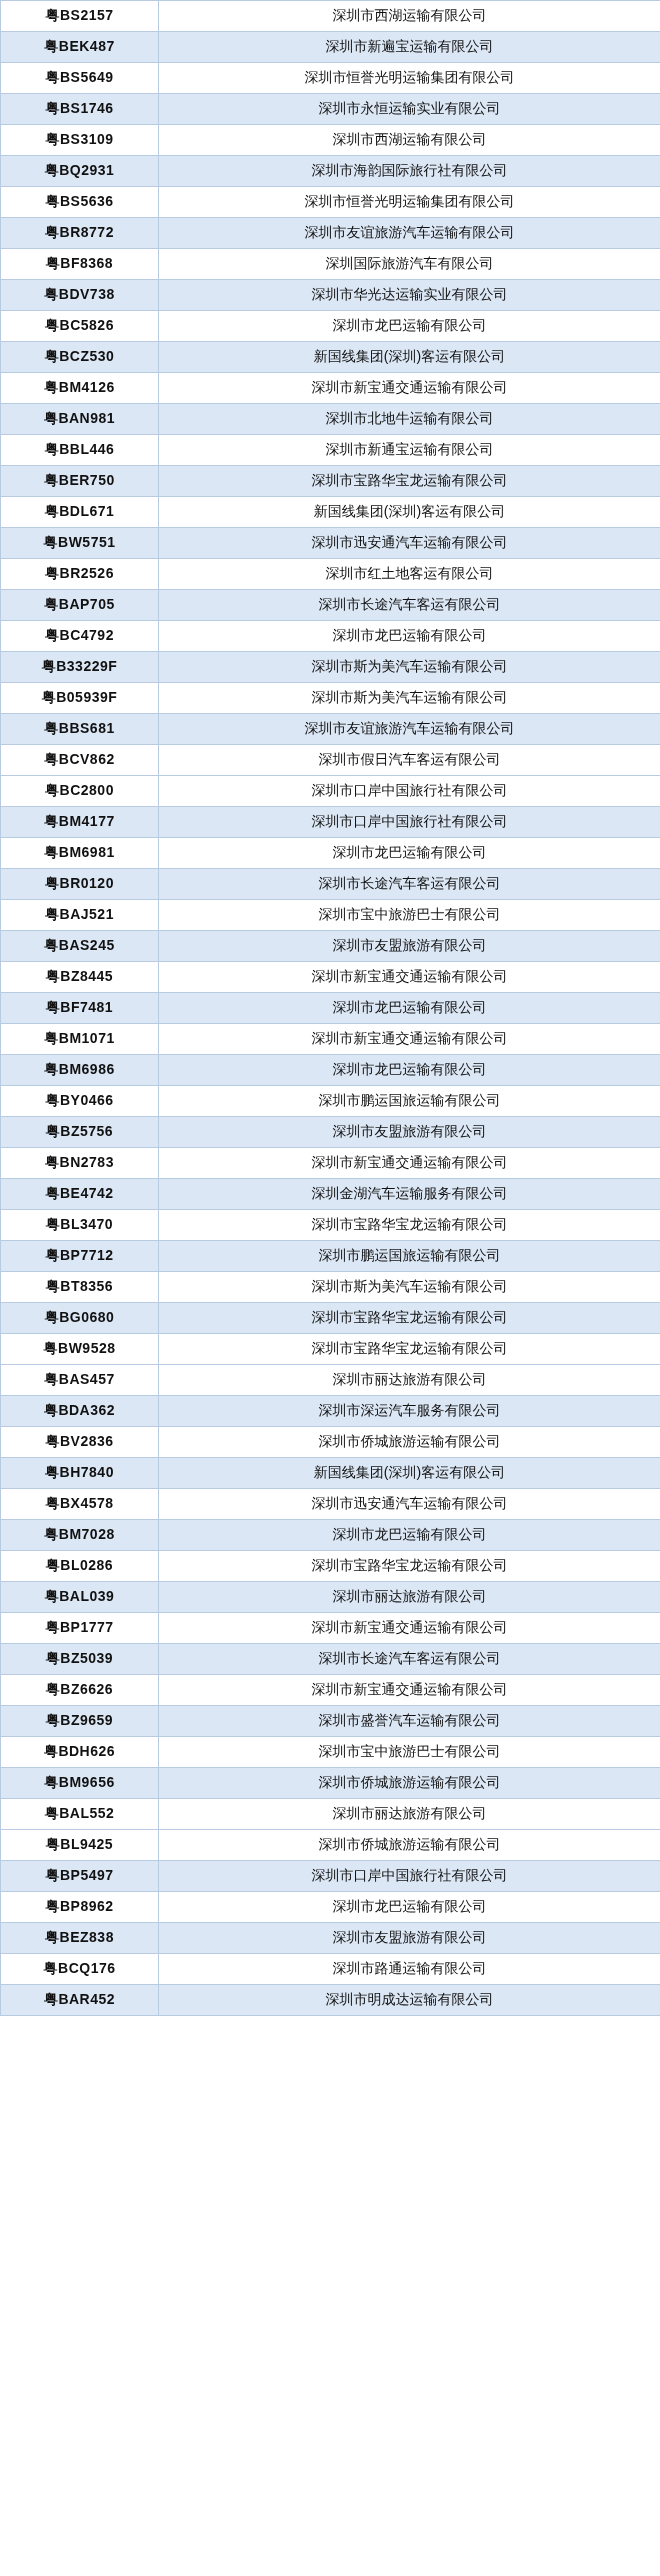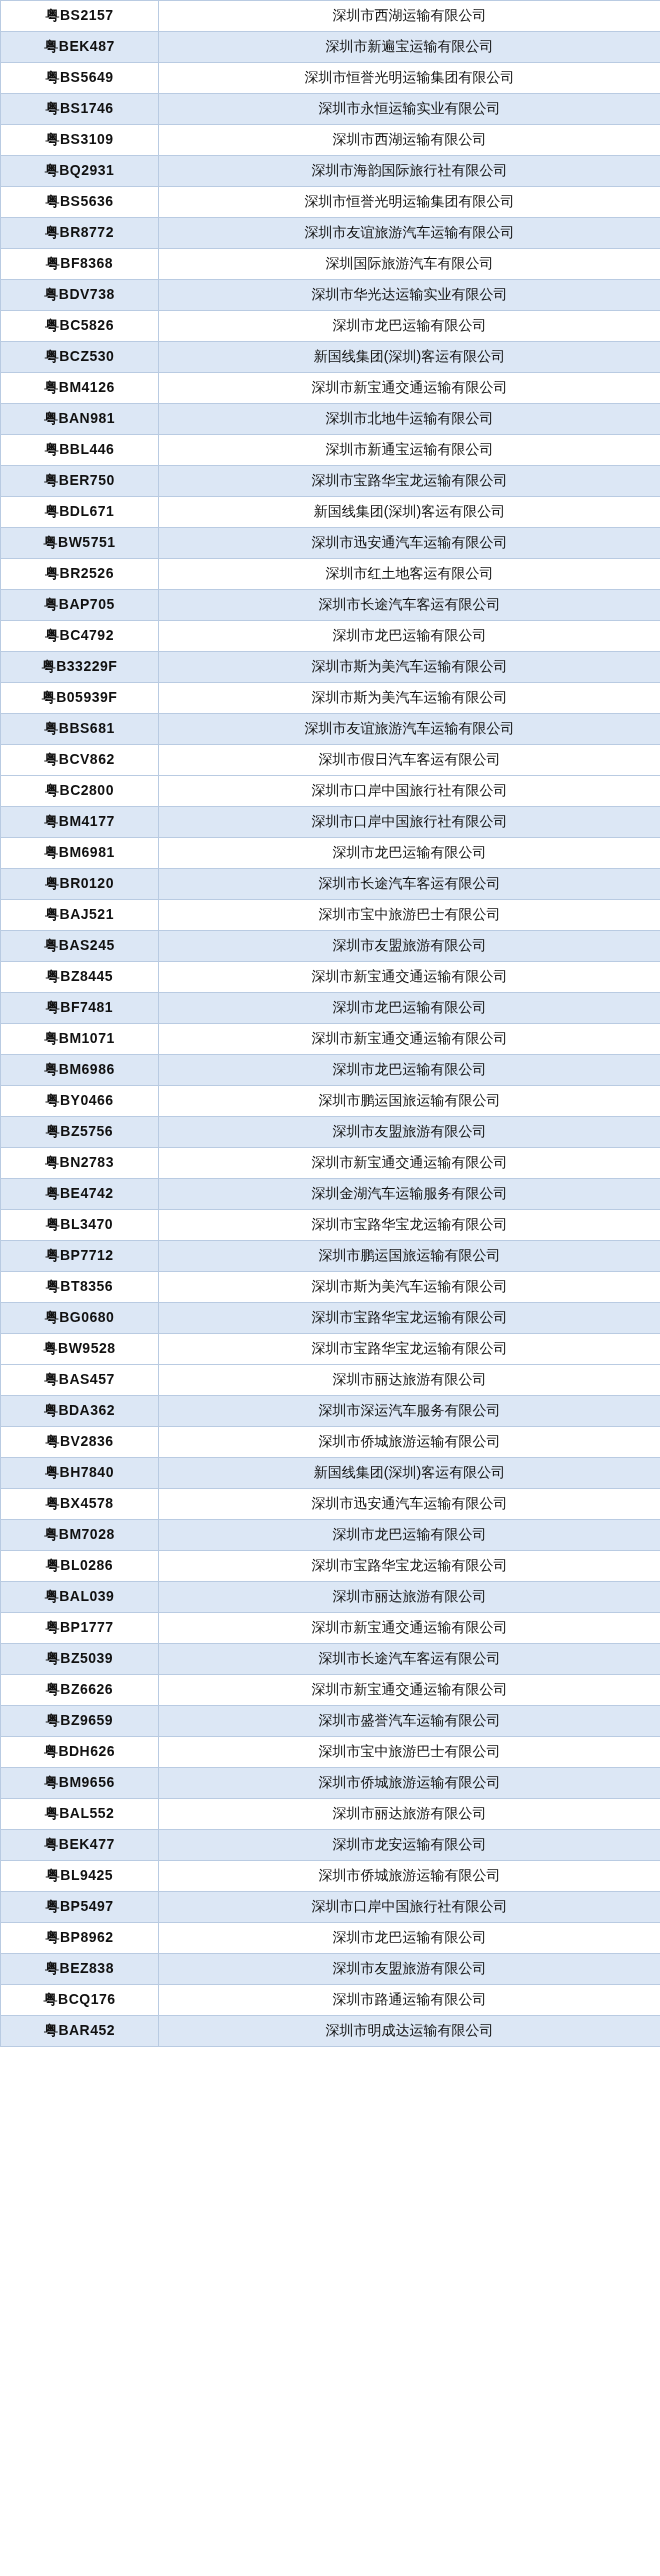--- a/index.html
+++ b/index.html
@@ -281,24 +281,20 @@
         <td class="company-cell">深圳市宝中旅游巴士有限公司</td>
       </tr>
       <tr class="row-even">
         <td class="plate-cell">粤BM9656</td>
         <td class="company-cell">深圳市侨城旅游运输有限公司</td>
       </tr>
       <tr class="row-odd">
         <td class="plate-cell">粤BAL552</td>
         <td class="company-cell">深圳市丽达旅游有限公司</td>
       </tr>
-      <tr class="row-even">
-        <td class="plate-cell">粤BEK477</td>
-        <td class="company-cell">深圳市龙安运输有限公司</td>
-      </tr>
       <tr class="row-odd">
         <td class="plate-cell">粤BL9425</td>
         <td class="company-cell">深圳市侨城旅游运输有限公司</td>
       </tr>
       <tr class="row-even">
         <td class="plate-cell">粤BP5497</td>
         <td class="company-cell">深圳市口岸中国旅行社有限公司</td>
       </tr>
       <tr class="row-odd">
         <td class="plate-cell">粤BP8962</td>

